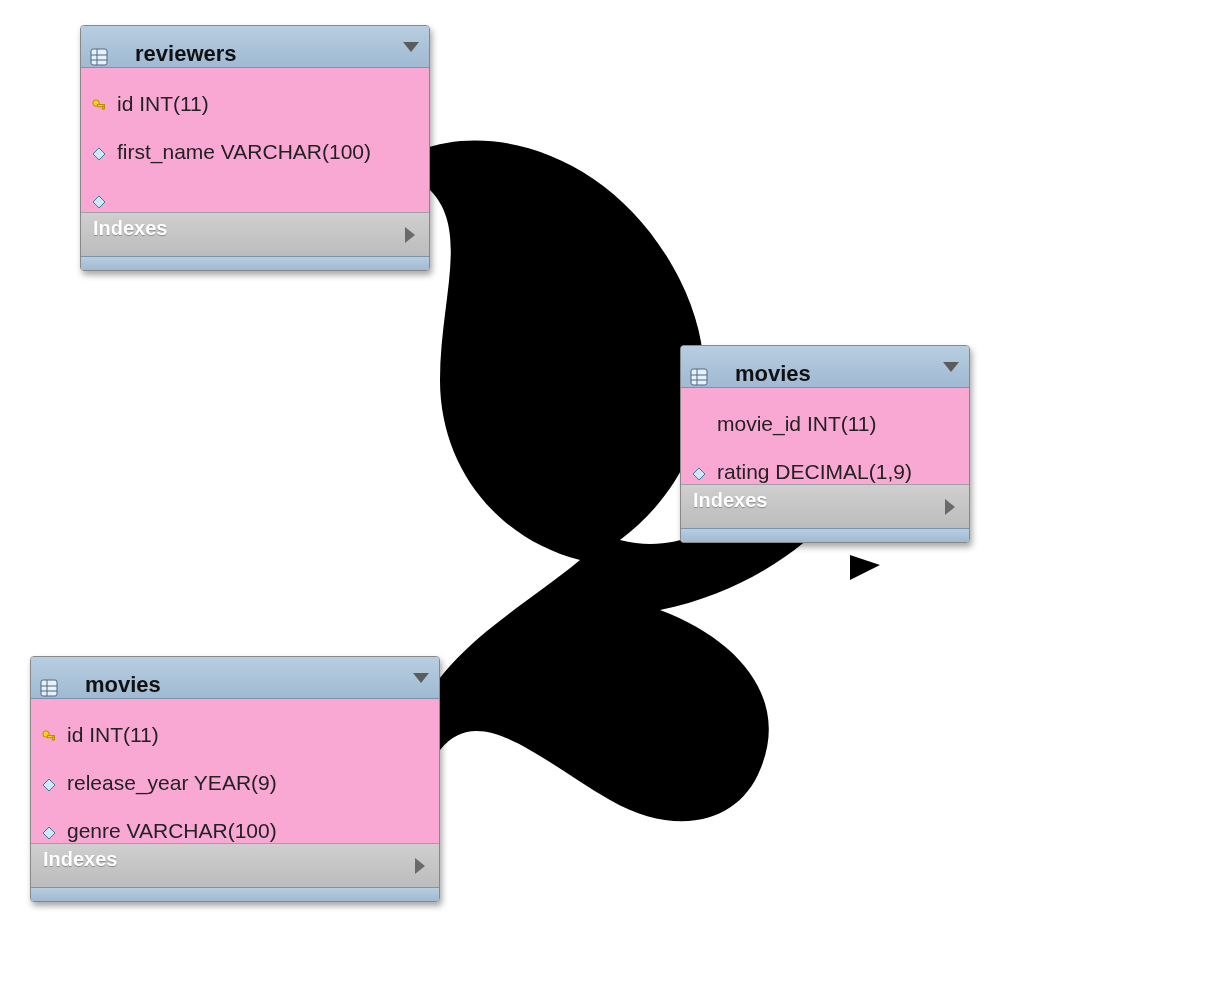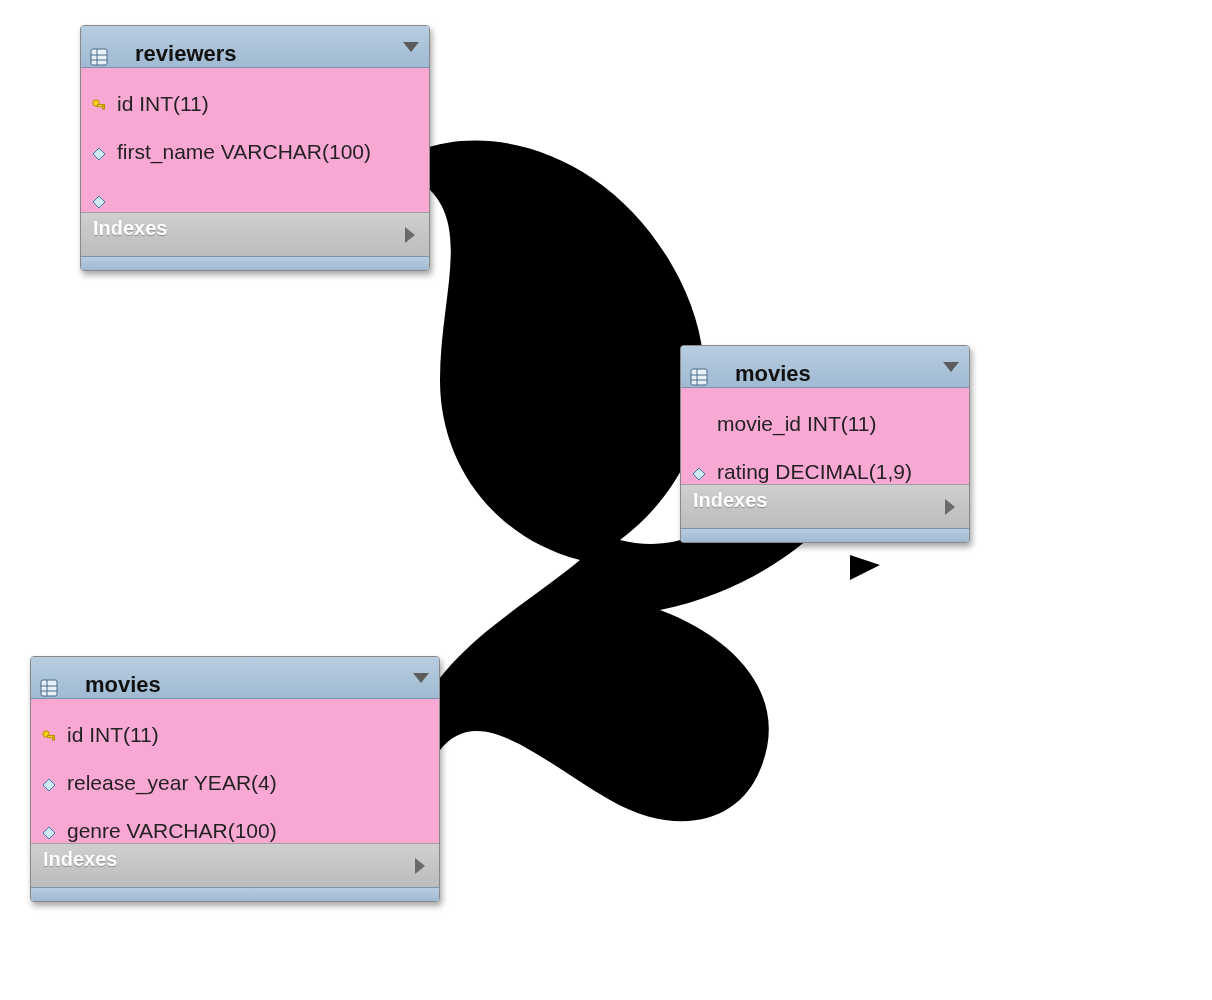--- a/index.html
+++ b/index.html
@@ -232,21 +232,21 @@
           </svg>
       </span>
       <span>id INT(11)</span>
     </div>
     <div class="column-row">
       <span class="col-icon">
         <svg width="14" height="14" viewBox="0 0 14 14">
             <polygon points="7,1 13,7 7,13 1,7" fill="#cfe8f5" stroke="#3a7aa8" stroke-width="1"></polygon>
           </svg>
       </span>
-      <span>release_year YEAR(4)</span>
+      <span>release_year YEAR(9)</span>
     </div>
     <div class="column-row">
       <span class="col-icon">
         <svg width="14" height="14" viewBox="0 0 14 14">
             <polygon points="7,1 13,7 7,13 1,7" fill="#cfe8f5" stroke="#3a7aa8" stroke-width="1"></polygon>
           </svg>
       </span>
       <span>genre VARCHAR(100)</span>
     </div>
     <div class="indexes-row">

